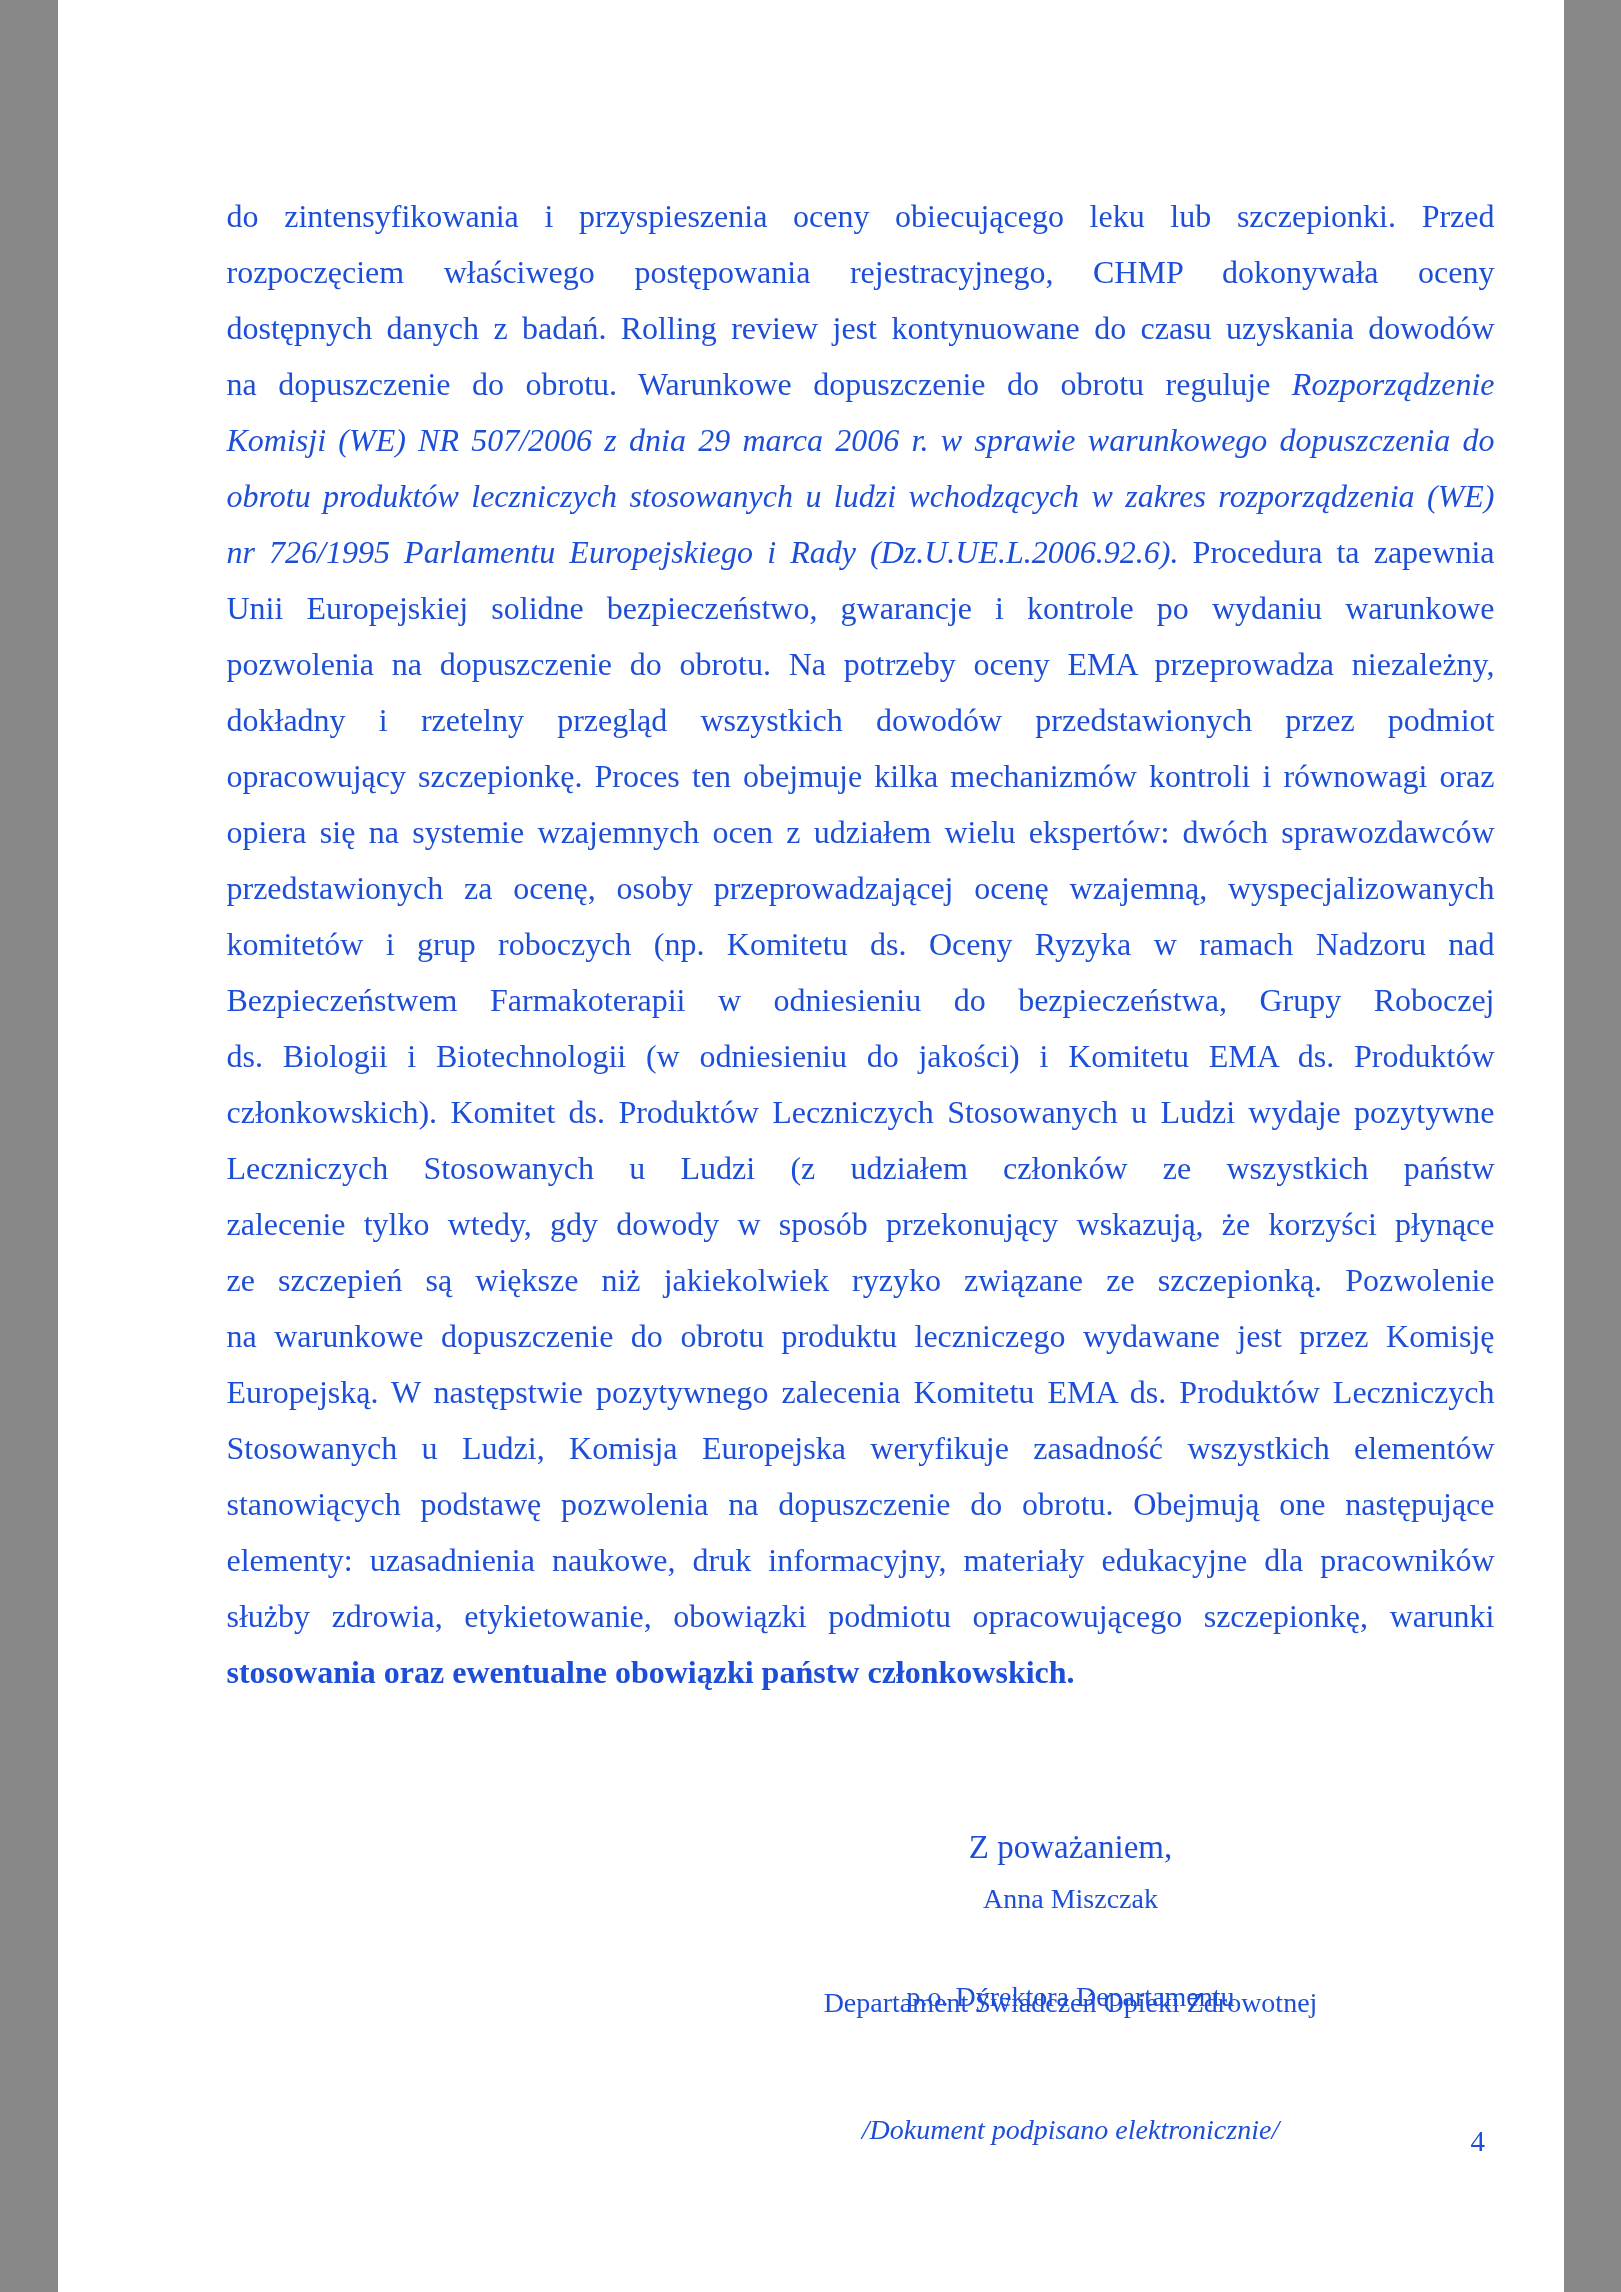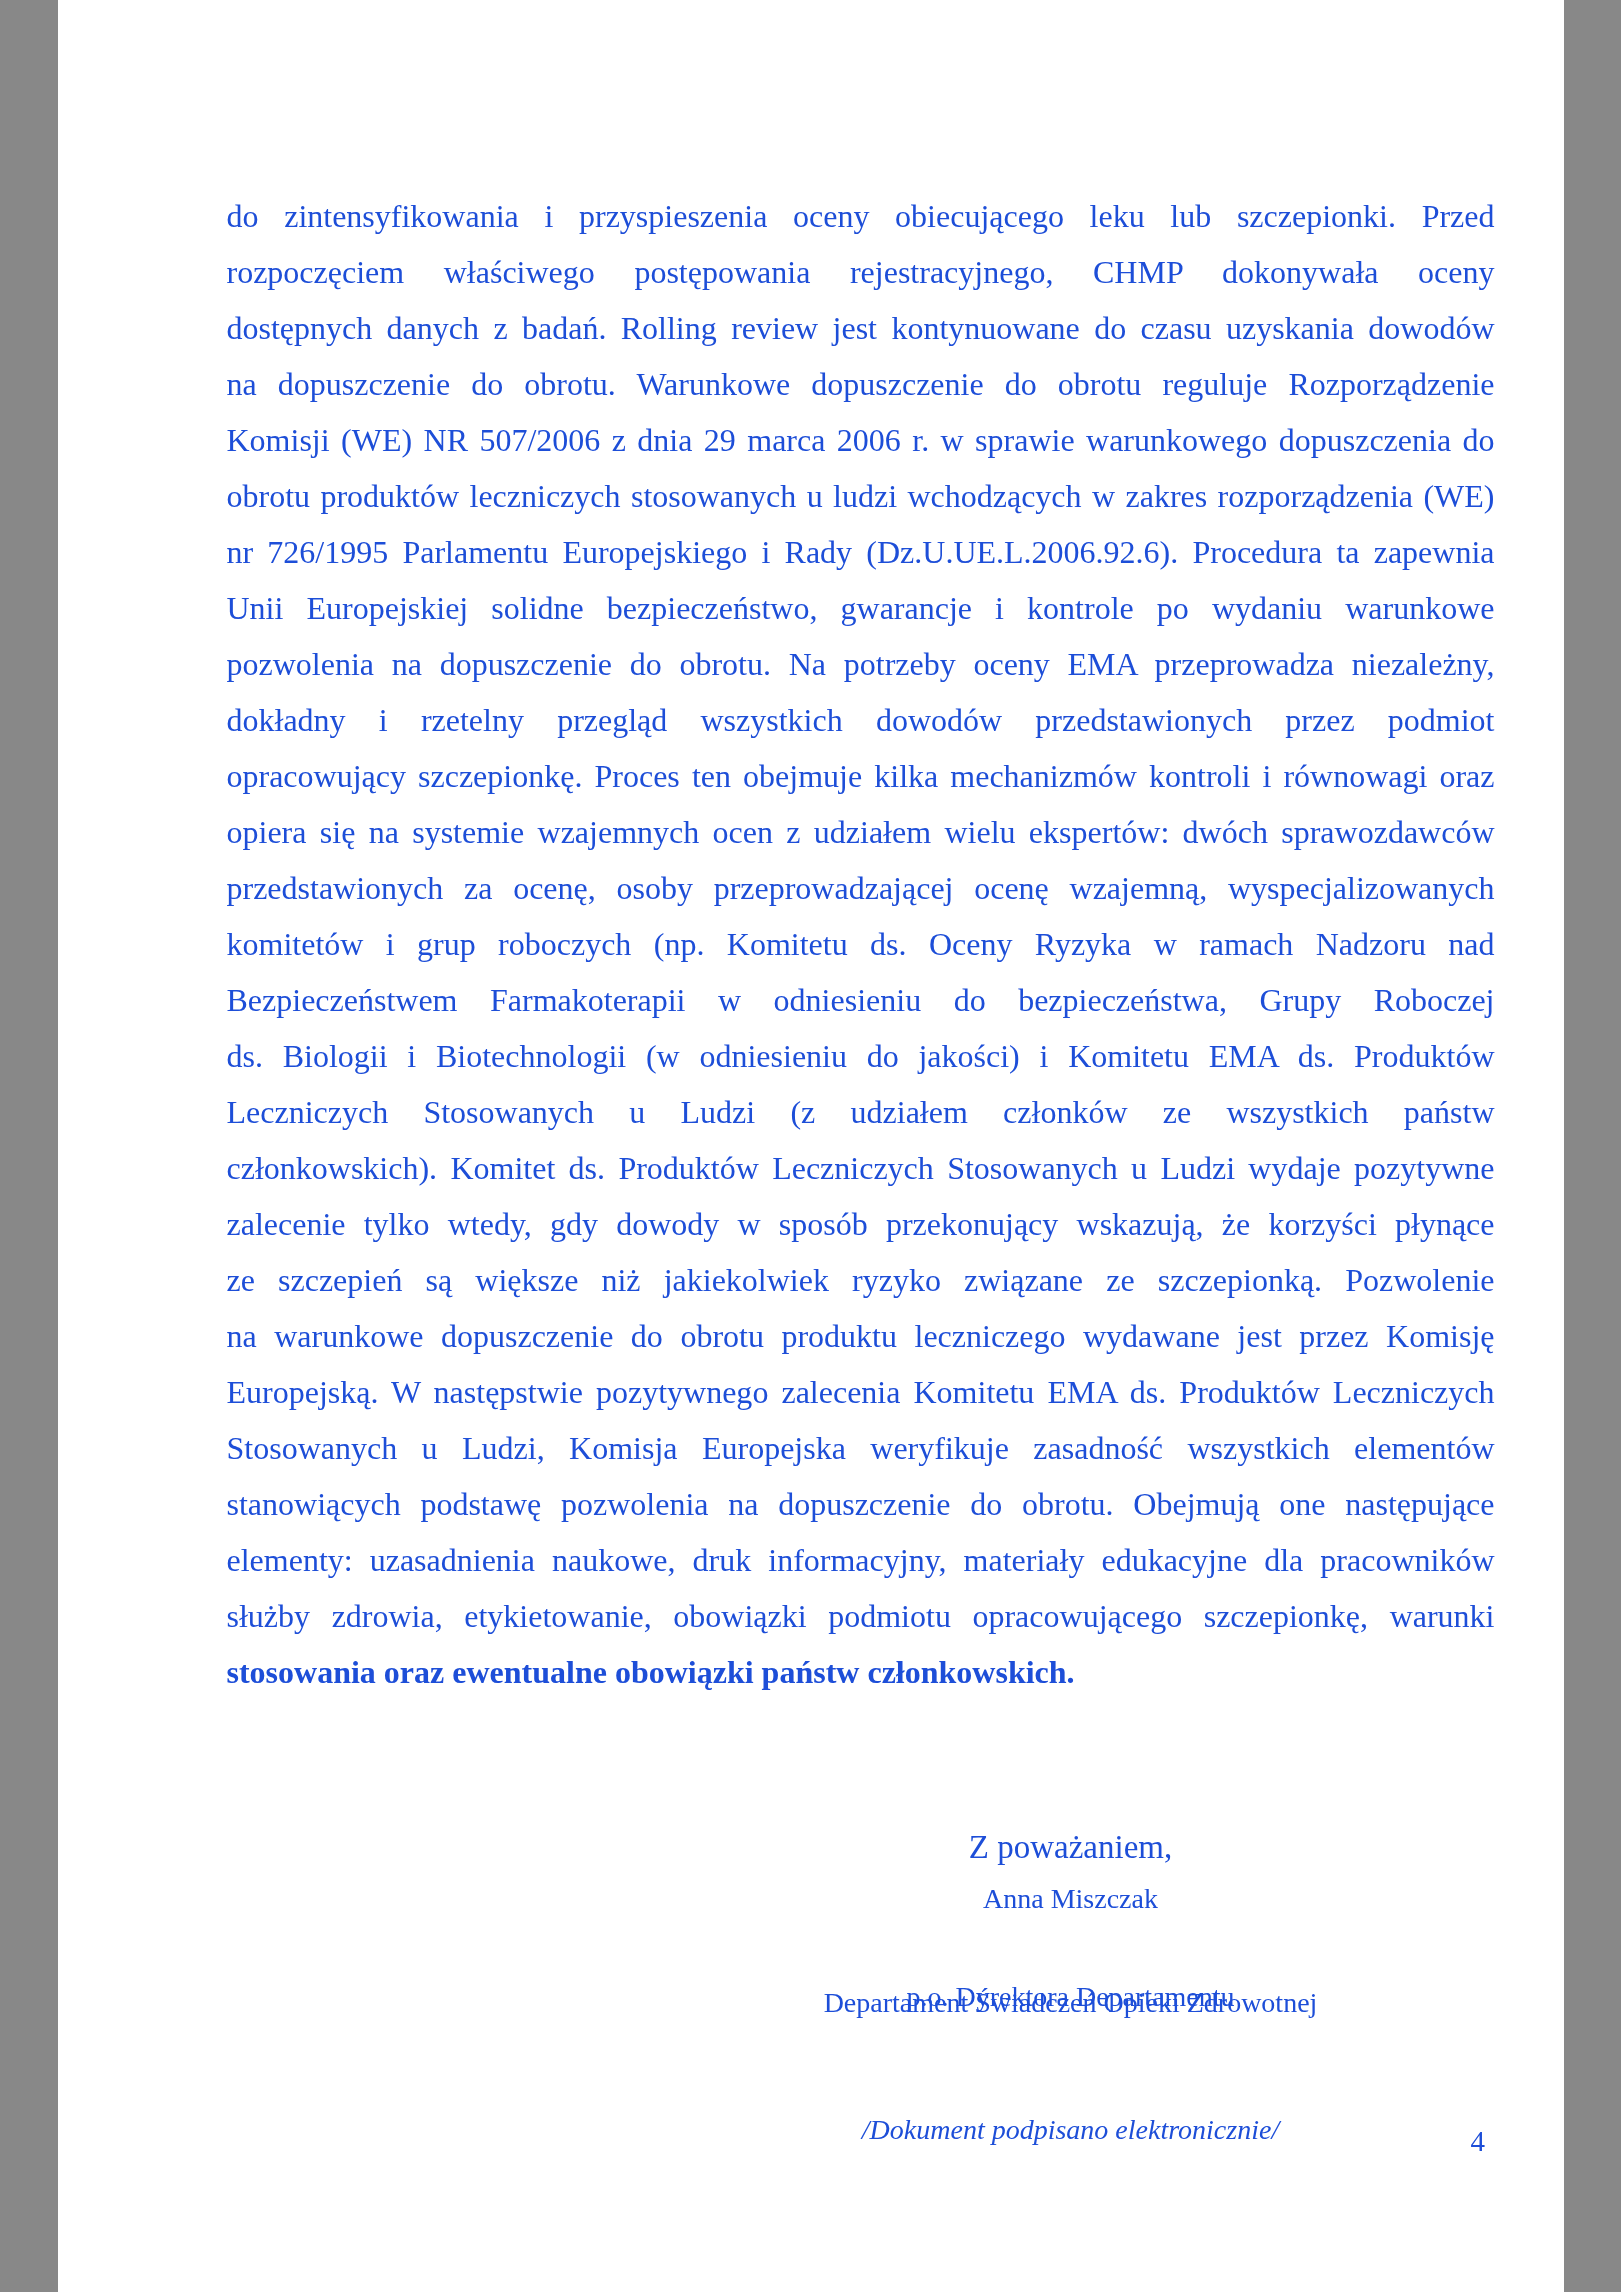--- a/index.html
+++ b/index.html
@@ -22,21 +22,21 @@
     text-align:justify;
     text-align-last:justify;
     white-space:normal;
     height:56px;
     overflow:visible;
   }
   .line.last{
     text-align-last:left;
     font-weight:bold;
   }
-  .it{}
+  .it{font-style:italic;}
   .sig-line{
     position:absolute;
     left:1013px;
     transform:translateX(-50%);
     white-space:nowrap;
     line-height:1.15;
   }
   .sig-closing{top:1829px;font-size:33px;}
   .sig-name{top:1883px;font-size:28px;}
   .sig-title{top:1981px;font-size:28px;}
@@ -63,22 +63,22 @@
     <div class="line"><span class="it">nr 726/1995 Parlamentu Europejskiego i Rady (Dz.U.UE.L.2006.92.6).</span><span> Procedura ta zapewnia</span></div>
     <div class="line">Unii Europejskiej solidne bezpieczeństwo, gwarancje i kontrole po wydaniu warunkowe</div>
     <div class="line">pozwolenia na dopuszczenie do obrotu. Na potrzeby oceny EMA przeprowadza niezależny,</div>
     <div class="line">dokładny i rzetelny przegląd wszystkich dowodów przedstawionych przez podmiot</div>
     <div class="line">opracowujący szczepionkę. Proces ten obejmuje kilka mechanizmów kontroli i równowagi oraz</div>
     <div class="line">opiera się na systemie wzajemnych ocen z udziałem wielu ekspertów: dwóch sprawozdawców</div>
     <div class="line">przedstawionych za ocenę, osoby przeprowadzającej ocenę wzajemną, wyspecjalizowanych</div>
     <div class="line">komitetów i grup roboczych (np. Komitetu ds. Oceny Ryzyka w ramach Nadzoru nad</div>
     <div class="line">Bezpieczeństwem Farmakoterapii w odniesieniu do bezpieczeństwa, Grupy Roboczej</div>
     <div class="line">ds. Biologii i Biotechnologii (w odniesieniu do jakości) i Komitetu EMA ds. Produktów</div>
+    <div class="line">członkowskich). Komitet ds. Produktów Leczniczych Stosowanych u Ludzi wydaje pozytywne</div>
     <div class="line">Leczniczych Stosowanych u Ludzi (z udziałem członków ze wszystkich państw</div>
-    <div class="line">członkowskich). Komitet ds. Produktów Leczniczych Stosowanych u Ludzi wydaje pozytywne</div>
     <div class="line">zalecenie tylko wtedy, gdy dowody w sposób przekonujący wskazują, że korzyści płynące</div>
     <div class="line">ze szczepień są większe niż jakiekolwiek ryzyko związane ze szczepionką. Pozwolenie</div>
     <div class="line">na warunkowe dopuszczenie do obrotu produktu leczniczego wydawane jest przez Komisję</div>
     <div class="line">Europejską. W następstwie pozytywnego zalecenia Komitetu EMA ds. Produktów Leczniczych</div>
     <div class="line">Stosowanych u Ludzi, Komisja Europejska weryfikuje zasadność wszystkich elementów</div>
     <div class="line">stanowiących podstawę pozwolenia na dopuszczenie do obrotu. Obejmują one następujące</div>
     <div class="line">elementy: uzasadnienia naukowe, druk informacyjny, materiały edukacyjne dla pracowników</div>
     <div class="line">służby zdrowia, etykietowanie, obowiązki podmiotu opracowującego szczepionkę, warunki</div>
     <div class="line last">stosowania oraz ewentualne obowiązki państw członkowskich.</div>
   </div>

